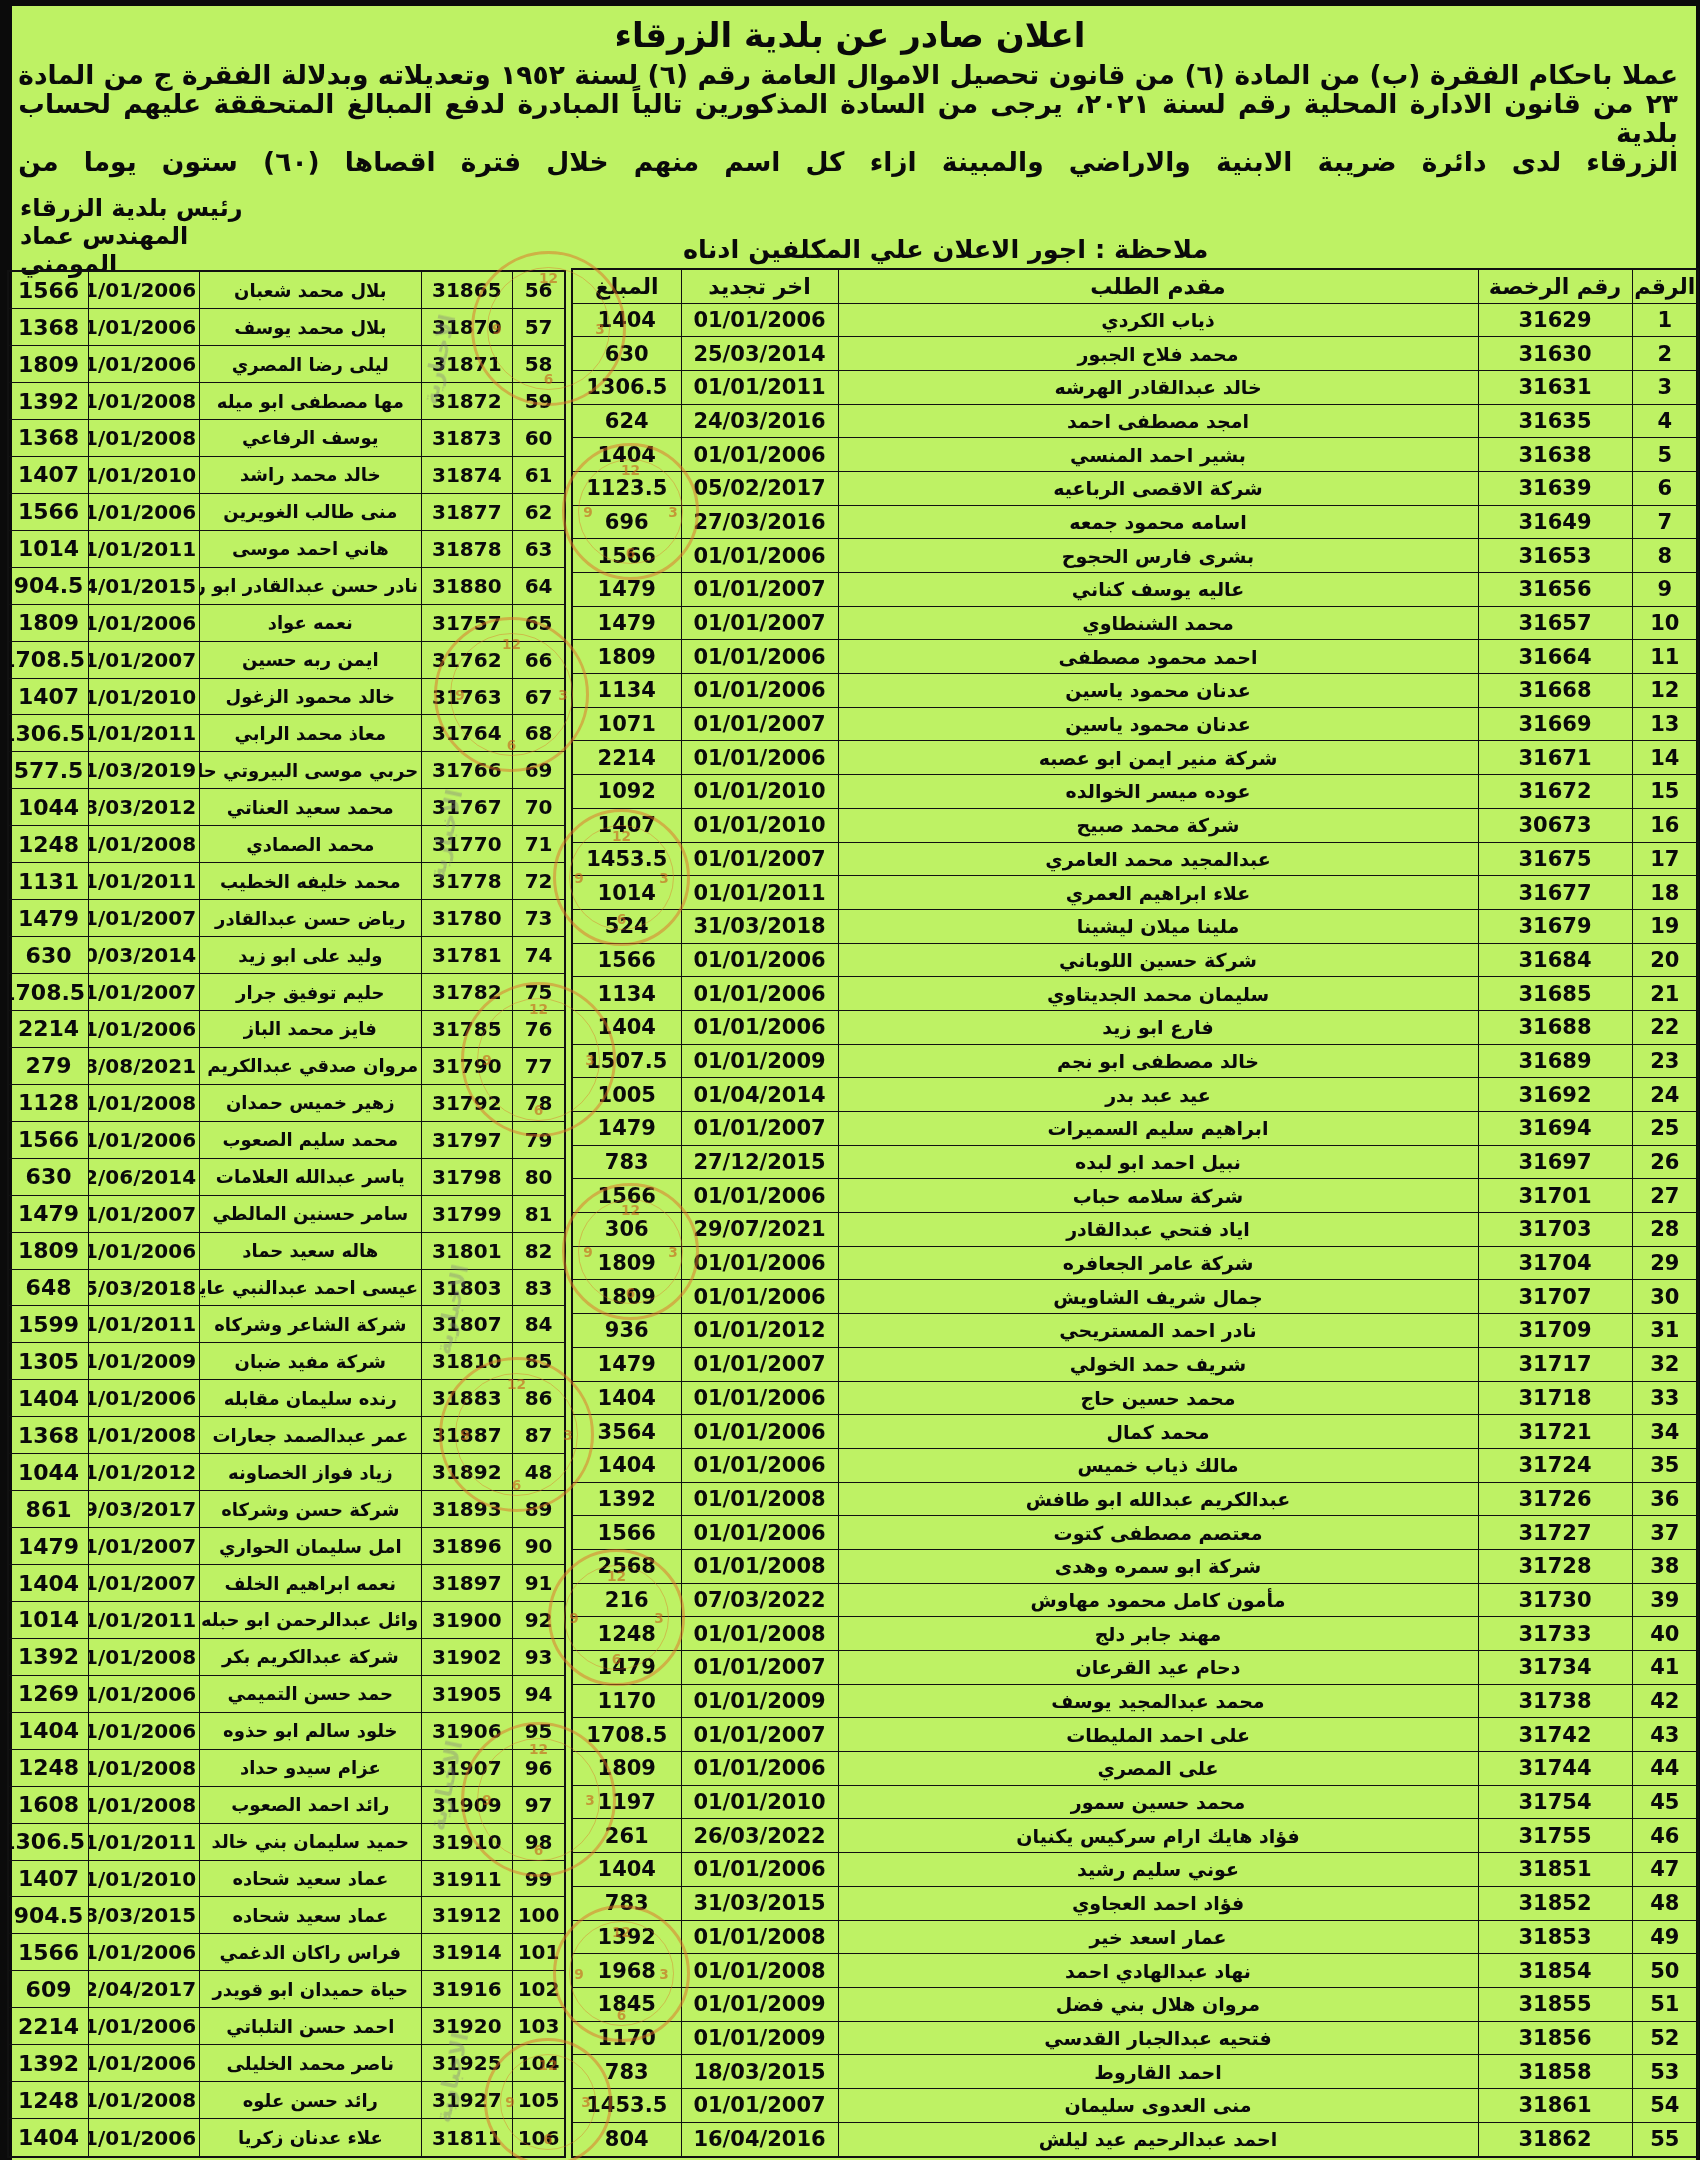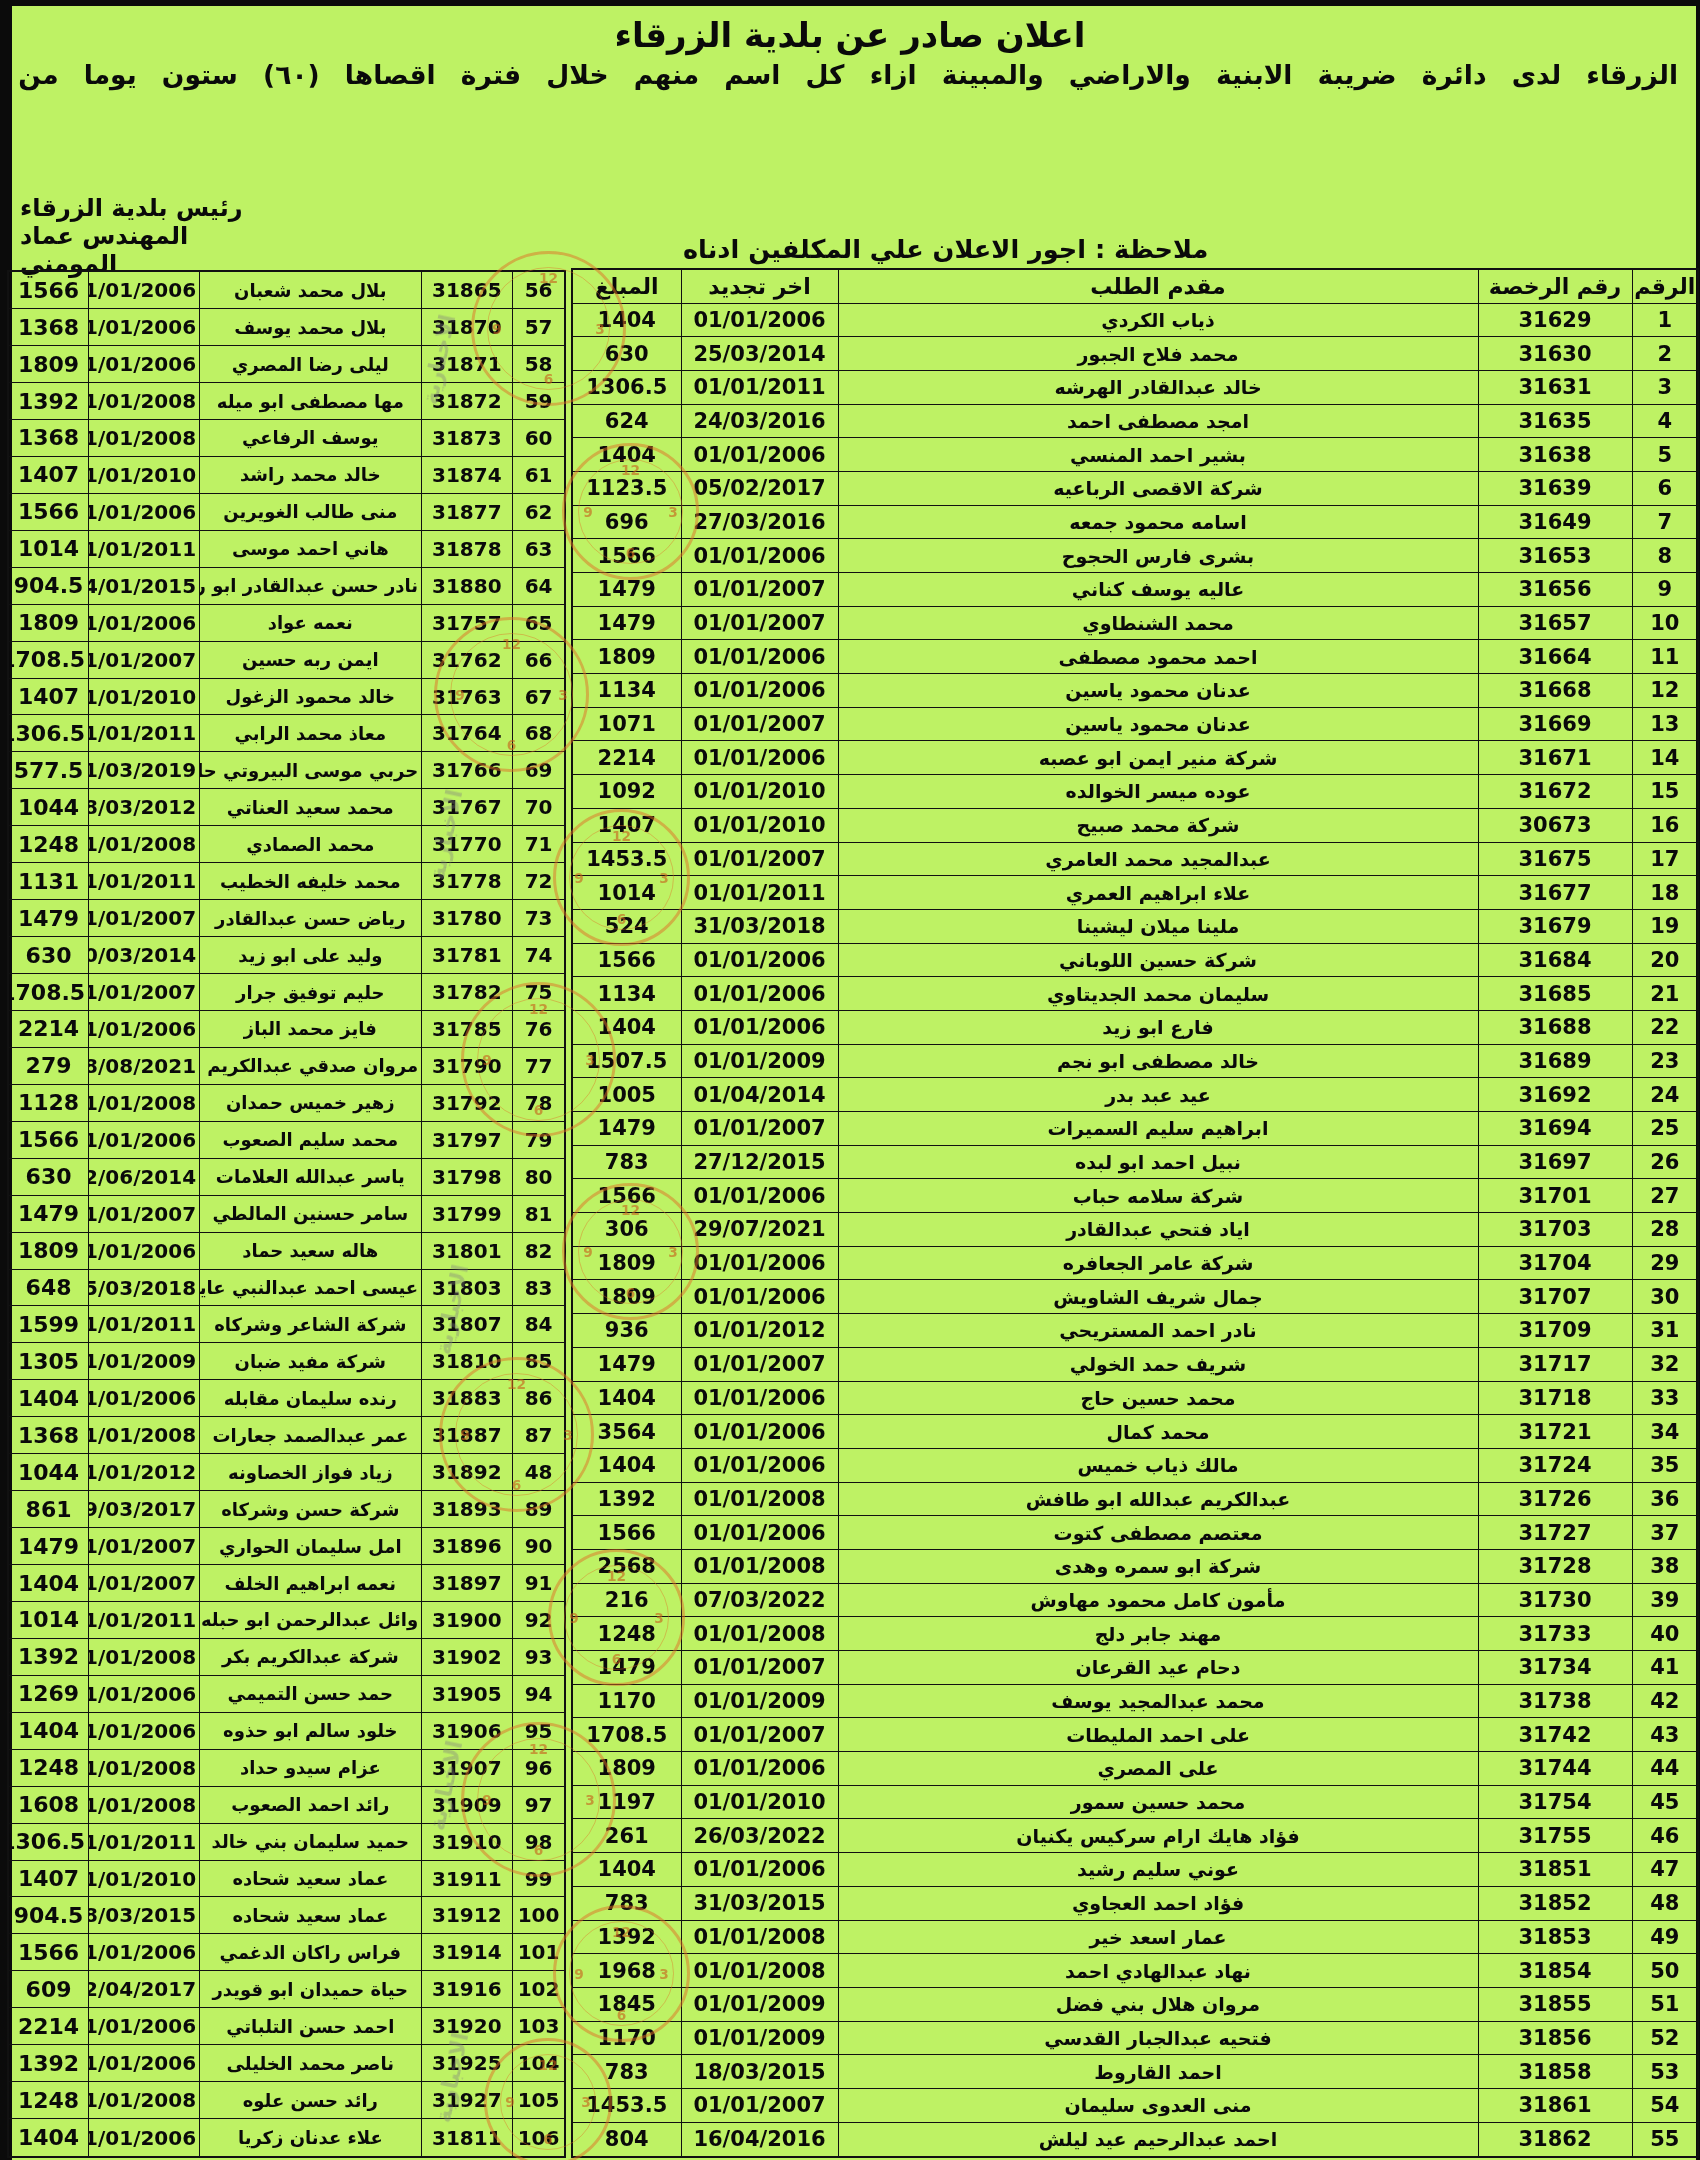--- a/index.html
+++ b/index.html
@@ -81,20 +81,22 @@
 <body>
 
 <div class="page" dir="rtl">
   <div class="edge-top"></div>
   <div class="edge-left"></div>
   <div class="edge-right"></div>
 
   <h1 class="title">اعلان صادر عن بلدية الزرقاء</h1>
 
   <div class="body-text">
+    <div class="body-line">عملا باحكام الفقرة (ب) من المادة (٦) من قانون تحصيل الاموال العامة رقم (٦) لسنة ١٩٥٢ وتعديلاته وبدلالة الفقرة ج من المادة</div>
+    <div class="body-line">٢٣ من قانون الادارة المحلية رقم لسنة ٢٠٢١، يرجى من السادة المذكورين تالياً المبادرة لدفع المبالغ المتحققة عليهم لحساب بلدية</div>
     <div class="body-line">الزرقاء لدى دائرة ضريبة الابنية والاراضي والمبينة ازاء كل اسم منهم خلال فترة اقصاها (٦٠) ستون يوما من</div>
   </div>
 
   <div class="signature">
     <div>رئيس بلدية الزرقاء</div>
     <div>المهندس عماد المومني</div>
   </div>
 
   <div class="note">ملاحظة : اجور الاعلان علي المكلفين ادناه</div>
 

